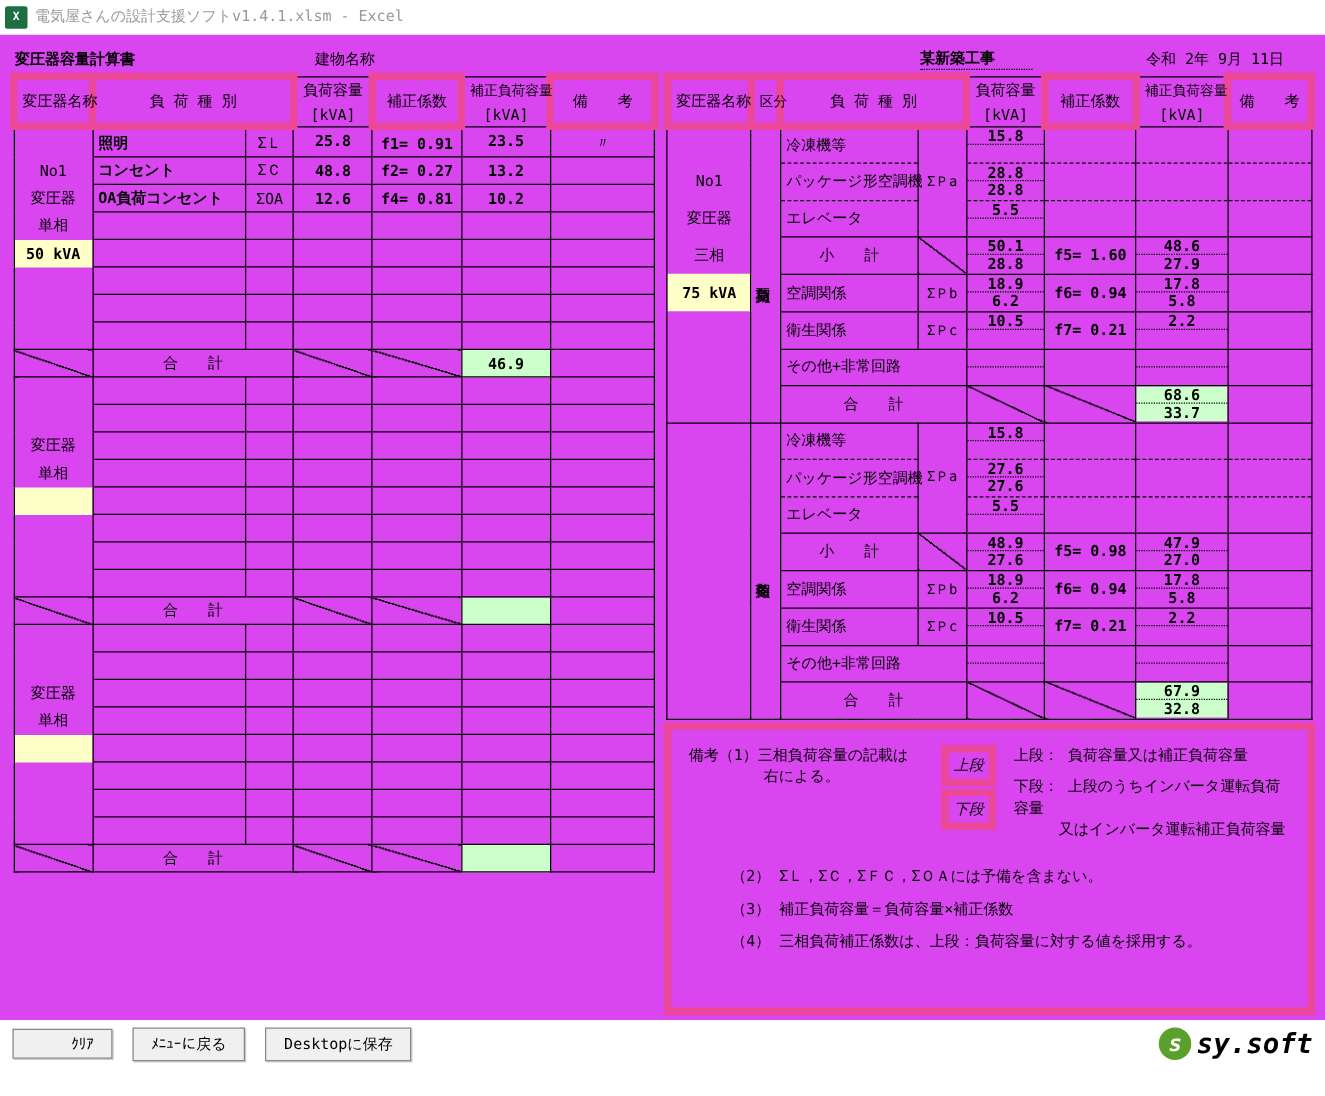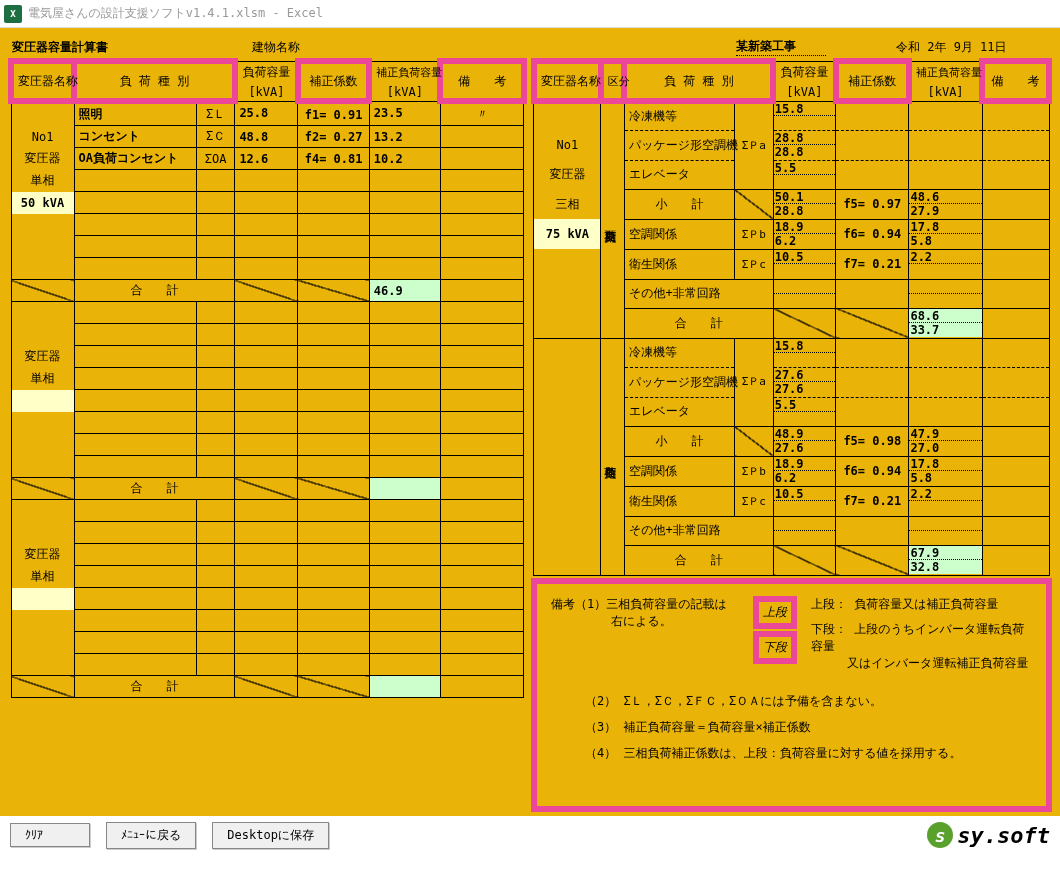--- a/index.html
+++ b/index.html
@@ -29,50 +29,50 @@
     display: inline-flex;
     align-items: center;
     justify-content: center;
     margin-right: 6px;
     border-radius: 2px;
     font-size: 9px;
     font-weight: bold;
   }
   .sheet-area {
     padding: 8px 8px 4px 8px;
-    background: #eab308;
+    background: #d946ef;
   }
   .main-table { border-collapse: collapse; width: 100%; }
   .bd { border: 6px solid #ec4899; }
   .bd-t { border-top: 1px solid #000; }
   .bd-b { border-bottom: 1px solid #000; }
   .bd-l { border-left: 1px solid #000; }
   .bd-r { border-right: 1px solid #000; }
   .bd-db { border-bottom: 1px dashed #000; }
   th, td { padding: 0; }
   .h18 { height: 22px; }
   .h15 { height: 16px; }
   .cell { padding: 2px 4px; white-space: nowrap; }
   .c { text-align: center; }
-  .r { text-align: left; }
+  .r { text-align: center; }
   .b { font-weight: bold; }
   .ub { border-bottom: 1px dotted #000; display:inline-block; min-width:90px;}
   .bg-yellow { background: #ffffc8; }
   .bg-green { background: #ccffcc; }
   .strike {
     background: linear-gradient(to top right, transparent calc(50% - 0.6px), #000 calc(50% - 0.6px), #000 calc(50% + 0.6px), transparent calc(50% + 0.6px));
   }
   .vtext { writing-mode: vertical-rl; text-orientation: upright; padding: 2px 0; white-space: nowrap; }
   .btn-bar { padding: 6px 10px 10px 10px; display:flex; align-items:center; gap:16px;}
   .btn {
     border: 1px solid #888;
     background: #f0f0f0;
     padding: 4px 14px;
     font-size: 12px;
-    text-align: left;
+    text-align: right;
     cursor: pointer;
     min-width: 80px;
     box-shadow: 1px 1px 0 #ccc;
   }
   .logo {
     display:flex; align-items:center; gap:4px;
     font-style: italic; font-weight:bold; font-size:22px;
   }
   .logo-circle {
     width:26px; height:26px; border-radius:50%;
@@ -461,21 +461,21 @@
             <tr style="height:30px;">
               <td class="bd-l bd-r cell c">三相</td>
               <td class="bd-b cell c">小　　計</td>
               <td class="bd-l bd-b strike"></td>
               <td class="bd-l bd-b b">
                       <div class="stack">
                         <div class="r">50.1</div>
                         <div class="r">28.8</div>
                       </div>
                     </td>
-              <td class="bd-l bd-b cell c b">f5= 0.97</td>
+              <td class="bd-l bd-b cell c b">f5= 1.60</td>
               <td class="bd-l bd-b b">
                       <div class="stack">
                         <div class="r">48.6</div>
                         <div class="r">27.9</div>
                       </div>
                     </td>
               <td class="bd-l bd-r bd-b"></td>
             </tr>
             <tr style="height:30px;">
               <td class="bd-l bd-r cell c b bg-yellow">75 kVA</td>

